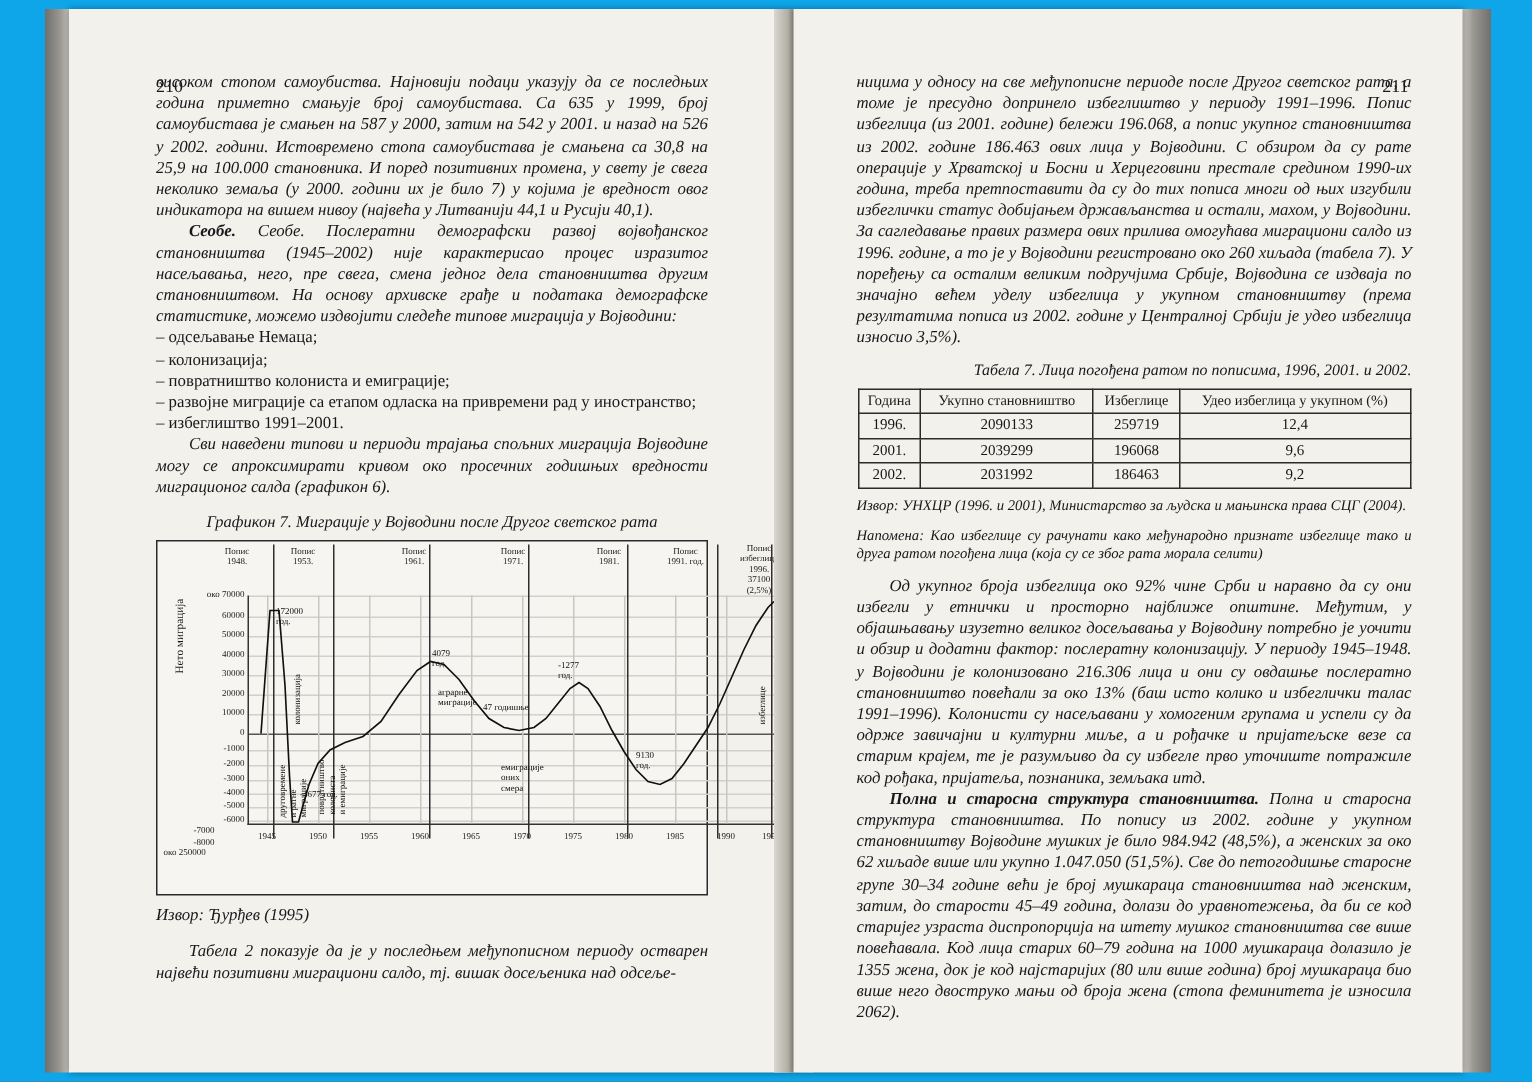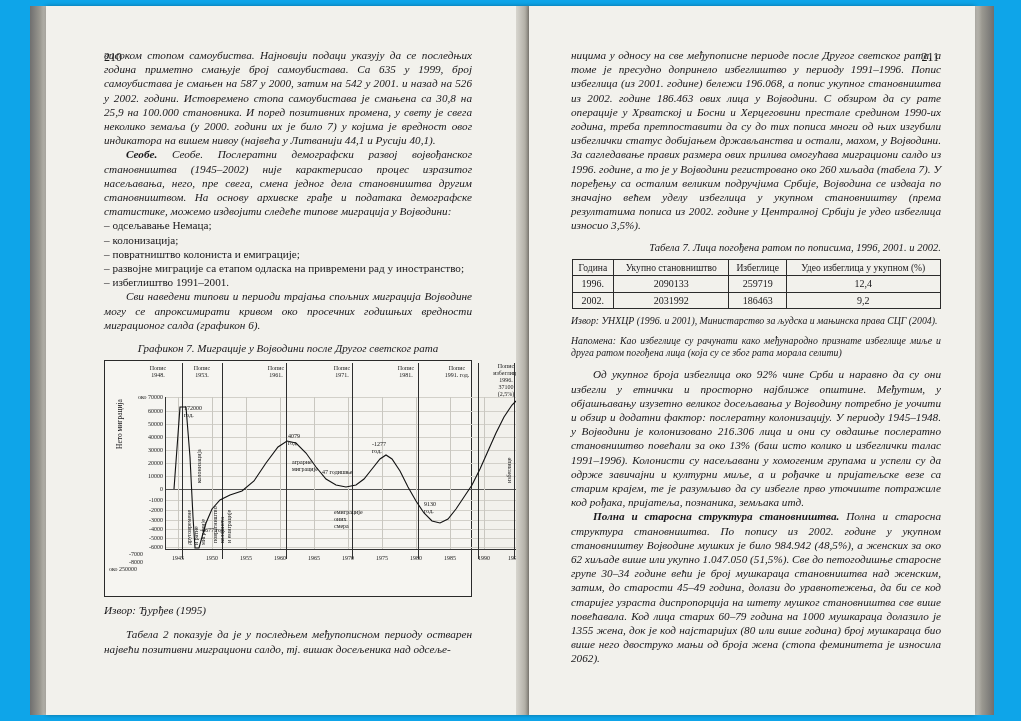--- a/index.html
+++ b/index.html
@@ -357,30 +357,36 @@
             </tr>
           </thead>
           <tbody>
             <tr>
               <td>1996.</td>
               <td>2090133</td>
               <td>259719</td>
               <td>12,4</td>
             </tr>
             <tr>
+              <td>2001.</td>
+              <td>2039299</td>
+              <td>196068</td>
+              <td>9,6</td>
+            </tr>
+            <tr>
               <td>2002.</td>
               <td>2031992</td>
               <td>186463</td>
               <td>9,2</td>
             </tr>
           </tbody>
         </table>
 
         <p class="note">Извор: УНХЦР (1996. и 2001), Министарство за људска и мањинска права СЦГ (2004).</p>
-        <p class="note">Напомена: Као избеглице су рачунати како међународно признате избеглице миље и друга ратом погођена лица (која су се због рата морала селити)</p>
+        <p class="note">Напомена: Као избеглице су рачунати како међународно признате избеглице тако и друга ратом погођена лица (која су се због рата морала селити)</p>
 
         <p>Од укупног броја избеглица око 92% чине Срби и наравно да су они избегли у етнички и просторно најближе општине. Међутим, у објашњавању изузетно великог досељавања у Војводину потребно је уочити и обзир и додатни фактор: послератну колонизацију. У периоду 1945–1948. у Војводини је колонизовано 216.306 лица и они су овдашње послератно становништво повећали за око 13% (баш исто колико и избеглички талас 1991–1996). Колонисти су насељавани у хомогеним групама и успели су да одрже завичајни и културни миље, а и рођачке и пријатељске везе са старим крајем, те је разумљиво да су избегле прво уточиште потражиле код рођака, пријатеља, познаника, земљака итд.</p>
 
         <p><span class="b">Полна и старосна структура становништва.</span> <span>Полна и старосна структура становништва. По попису из 2002. године у укупном становништву Војводине мушких је било 984.942 (48,5%), а женских за око 62 хиљаде више или укупно 1.047.050 (51,5%). Све до петогодишње старосне групе 30–34 године већи је број мушкараца становништва над женским, затим, до старости 45–49 година, долази до уравнотежења, да би се код старијег узраста диспропорција на штету мушког становништва све више повећавала. Код лица старих 60–79 година на 1000 мушкараца долазило је 1355 жена, док је код најстаријих (80 или више година) број мушкараца био више него двоструко мањи од броја жена (стопа феминитета је износила 2062).</span></p>
       </div>
     </div>
   </div>
 </div>
 
 </body></html>

